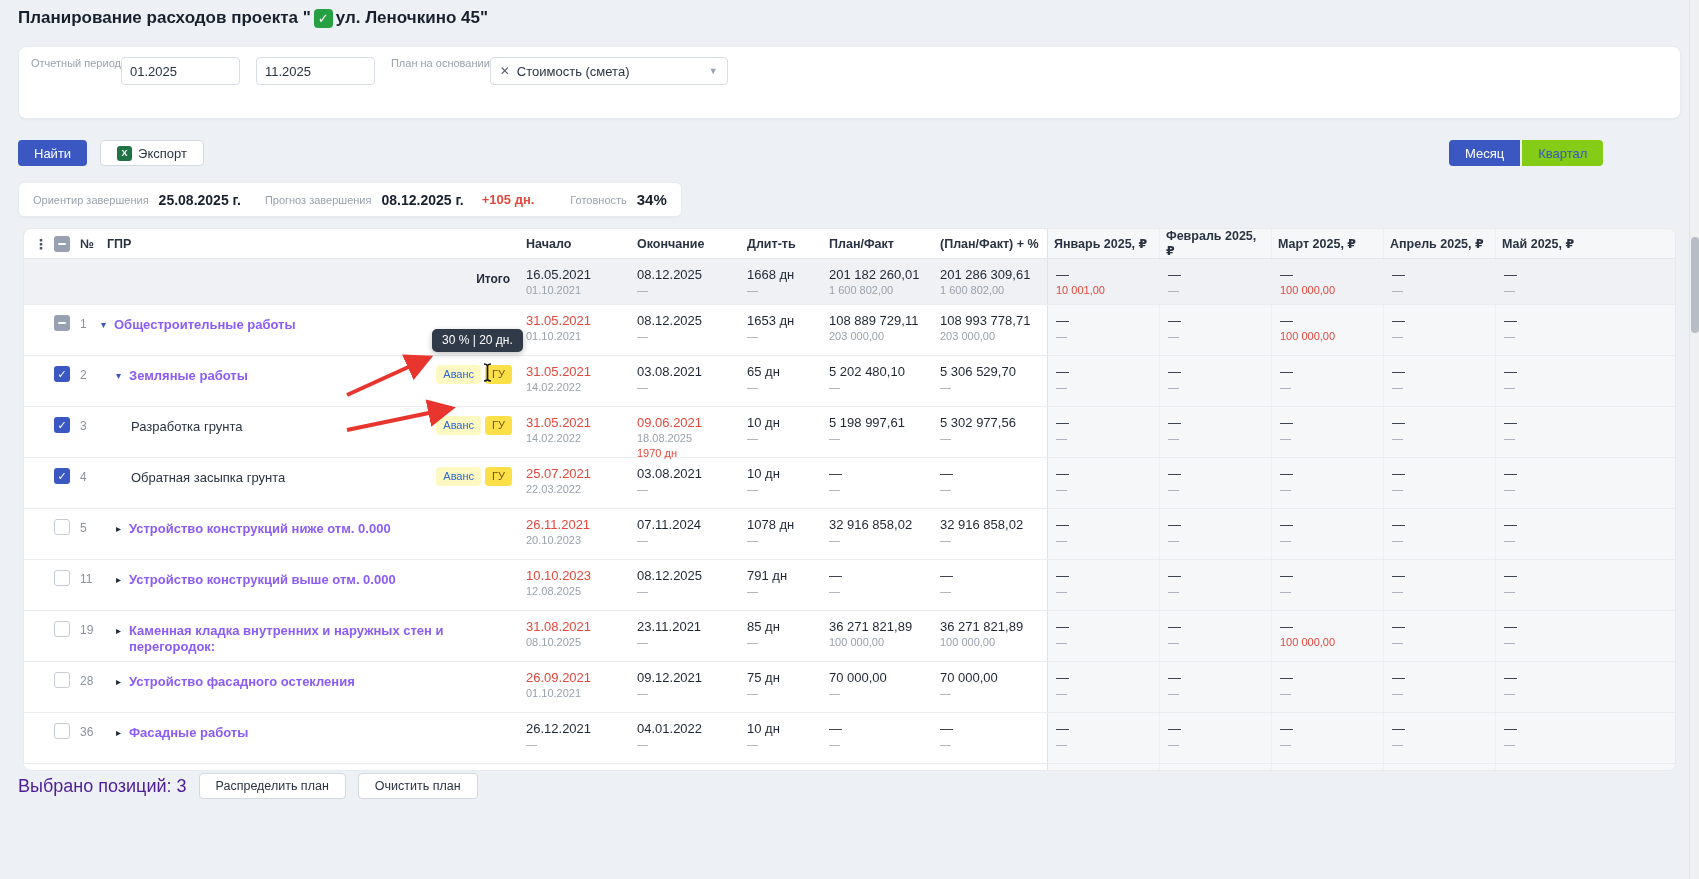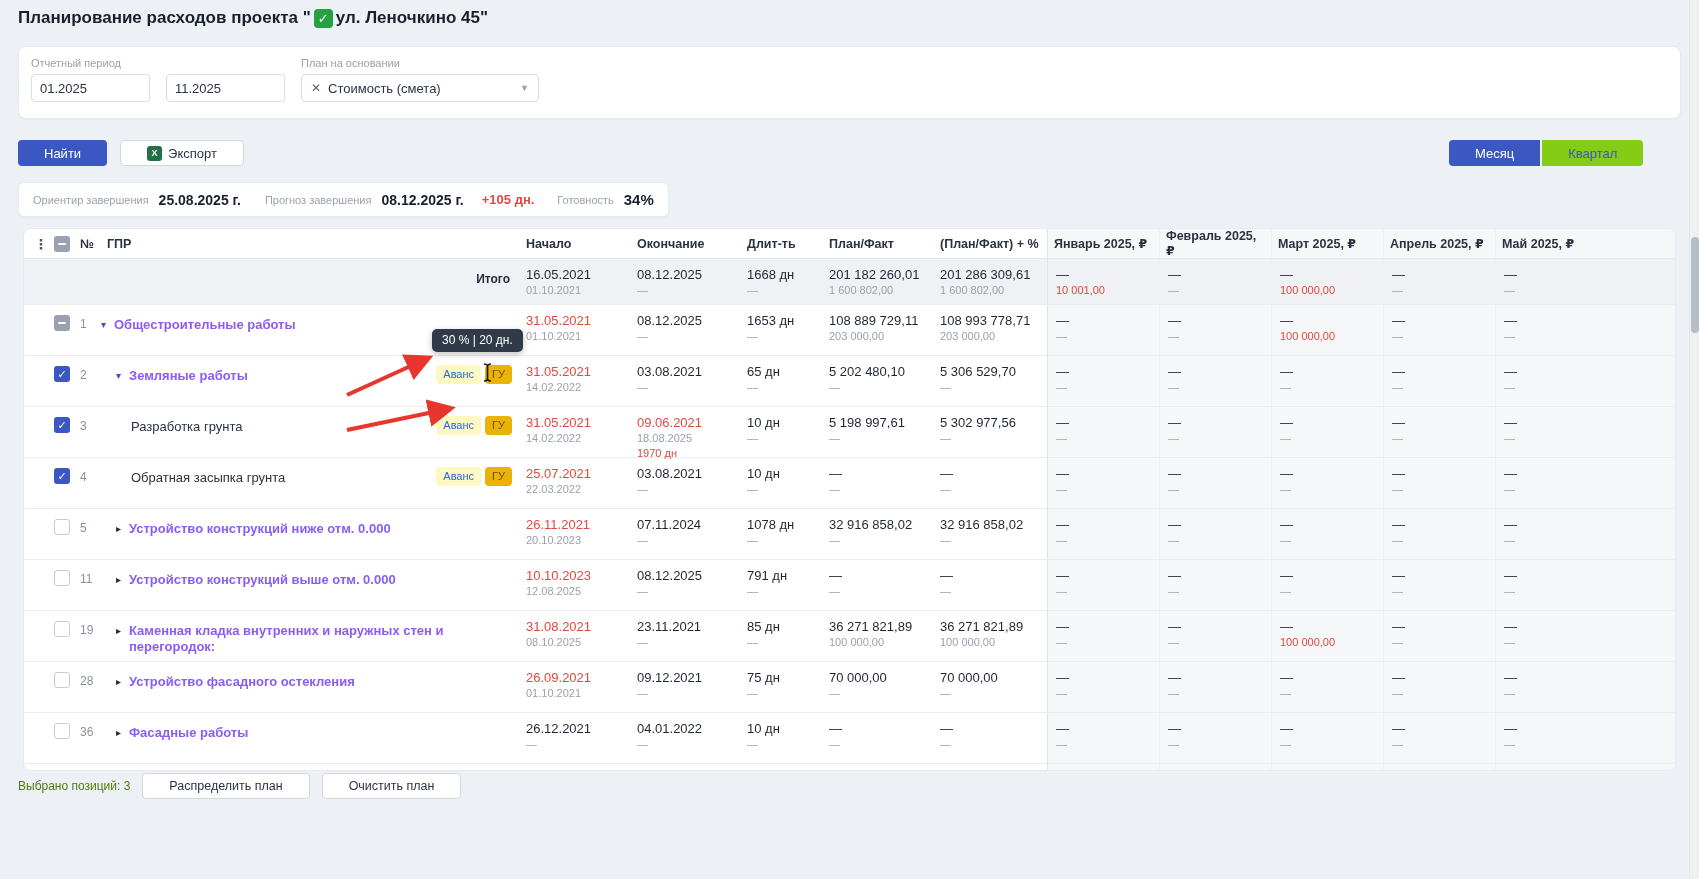--- a/index.html
+++ b/index.html
@@ -11,43 +11,43 @@
     color:#1f2633;
   }
   .card{background:#fff;border:1px solid #e7eaee;border-radius:8px;box-shadow:0 1px 2px rgba(16,24,40,.04)}
 
   
   .title-row{position:absolute;left:18px;top:8px;display:flex;align-items:center;font-size:17px;font-weight:700;color:#18202e}
   .emoji-check{display:inline-flex;align-items:center;justify-content:center;width:19px;height:19px;background:#27a043;border-radius:4px;color:#fff;font-size:13px;font-weight:700;margin:0 3px}
 
   
   .filters{position:absolute;left:18px;top:46px;width:1663px;height:73px;padding:10px 12px;display:flex;gap:16px}
-  .fgroup{display:flex;flex-direction:column}
+  .fgroup{display:flex;flex-direction:row}
   .flabel{font-size:11px;color:#9aa2ad;margin-bottom:5px}
   .finputs{display:flex;gap:16px}
   .tinput{width:119px;height:28px;border:1px solid #d8dde3;border-radius:4px;padding:0 8px;font-size:13px;color:#2a3342;background:#fff;font-family:inherit}
   .fselect{width:238px;height:28px;border:1px solid #d8dde3;border-radius:4px;display:flex;align-items:center;gap:7px;padding:0 9px;font-size:13px;color:#2a3342;background:#fff;cursor:pointer}
   .fselect .xg{color:#59606c;font-size:12px}
   .fselect .cg{margin-left:auto;color:#9aa2ad;font-size:9px}
 
   
-  .btn{display:inline-flex;align-items:center;justify-content:center;gap:6px;height:26px;padding:0 26px;border-radius:4px;border:none;font-size:13px;font-family:inherit;cursor:pointer;white-space:nowrap}
+  .btn{display:inline-flex;align-items:center;justify-content:center;gap:6px;height:26px;padding:0 16px;border-radius:4px;border:none;font-size:13px;font-family:inherit;cursor:pointer;white-space:nowrap}
   .btn.primary{background:#3a57c2;color:#fff}
   .btn.light{background:#fff;border:1px solid #d3d8df;color:#2a3342}
   .actions{position:absolute;left:18px;top:140px;display:flex;gap:13px}
   .xlicon{display:inline-flex;align-items:center;justify-content:center;width:15px;height:15px;background:#217346;border-radius:3px;color:#fff;font-size:9px;font-weight:700}
   .view-toggle{position:absolute;left:1449px;top:140px;display:flex;gap:2px}
   .btn.seg-l{border-radius:4px 0 0 4px}
   .btn.seg-r{border-radius:0 4px 4px 0;background:#84cc16;color:#3a57c2}
 
   
   .summary{position:absolute;left:18px;top:182px;height:35px;display:inline-flex;align-items:center;gap:10px;padding:0 14px;border-radius:6px}
   .slabel{font-size:11px;color:#9aa2ad}
   .sval{font-size:14px;font-weight:700;color:#18202e;margin-right:14px}
-  .sdelta{font-size:13px;font-weight:700;color:#e2483d;margin-right:13px;margin-left:-6px}
+  .sdelta{font-size:13px;font-weight:700;color:#e2483d;margin-right:26px;margin-left:-6px}
   .sready{font-size:15px;font-weight:700;color:#18202e}
 
   
   .table-card{position:absolute;left:23px;top:228px;width:1653px;height:543px;background:#fff;border:1px solid #e7eaee;border-radius:8px;overflow:hidden}
   .thead{display:flex;height:30px;border-bottom:1px solid #e3e6ea}
   .thead .c{display:flex;align-items:center;font-size:12.5px;font-weight:700;color:#2a3342}
   .c{flex:none;padding:0 8px}
   .c-menu{width:26px;padding:0 0 0 10px}
   .menu-glyph{color:#4a5568;font-size:14px;font-weight:700;cursor:pointer}
   .c-check{width:24px;padding:0;display:flex;justify-content:center}
@@ -80,32 +80,32 @@
 
   .caret{width:13px;flex:none;font-size:10px;line-height:16px;cursor:pointer}
   .caret.expanded{color:#3a57c2}
   .caret.collapsed{color:#222b3a}
   .rname{font-size:13px;line-height:16px;color:#2a3342;cursor:pointer}
   .rname.bold{font-weight:700;color:#8b5cf6}
 
   .badges{position:absolute;right:6px;top:9px;display:flex;gap:4px}
   .badge{padding:2px 7px;border-radius:4px;font-size:11px;line-height:15px;cursor:pointer;white-space:nowrap}
   .badge.avans{background:#fef9c3;color:#2b67d8}
-  .badge.gu{background:#eab308;color:#6e5005}
+  .badge.gu{background:#fde047;color:#6e5005}
 
   .cb{width:16px;height:16px;border-radius:3px;display:flex;align-items:center;justify-content:center;cursor:pointer}
   .cb.checked{background:#3a57c2}
   .cb.checked::after{content:"\2713";color:#fff;font-size:11px;font-weight:700}
   .cb.indeterminate{background:#97a1b1}
   .cb.indeterminate::after{content:"";width:8px;height:2px;background:#fff;border-radius:1px}
   .cb.unchecked{background:#fff;border:1.5px solid #c6ccd5}
 
   
   .footer{position:absolute;left:18px;top:773px;display:flex;align-items:center;gap:12px}
-  .selcount{font-size:12px;color:#4d7c0f}
+  .selcount{font-size:18px;color:#4c1d95}
   .footer .btn{font-size:12.5px}
 
   
   .tooltip{position:absolute;left:432px;top:329px;background:#313a49;color:#fff;font-size:12px;line-height:13px;padding:5px 10px;border-radius:5px;box-shadow:0 2px 6px rgba(0,0,0,.25);z-index:30;white-space:nowrap}
   .arrows{position:absolute;left:330px;top:345px;z-index:31}
   .cursor-icon{position:absolute;left:481px;top:362px;z-index:32}
 
   
   .scrollbar{position:absolute;right:0;top:0;width:10px;height:879px;background:#eef0f2;border-left:1px solid #e3e6e9;z-index:40}
   .scroll-thumb{position:absolute;left:1px;top:237px;width:8px;height:96px;background:#b7bdc5;border-radius:4px;cursor:pointer}

